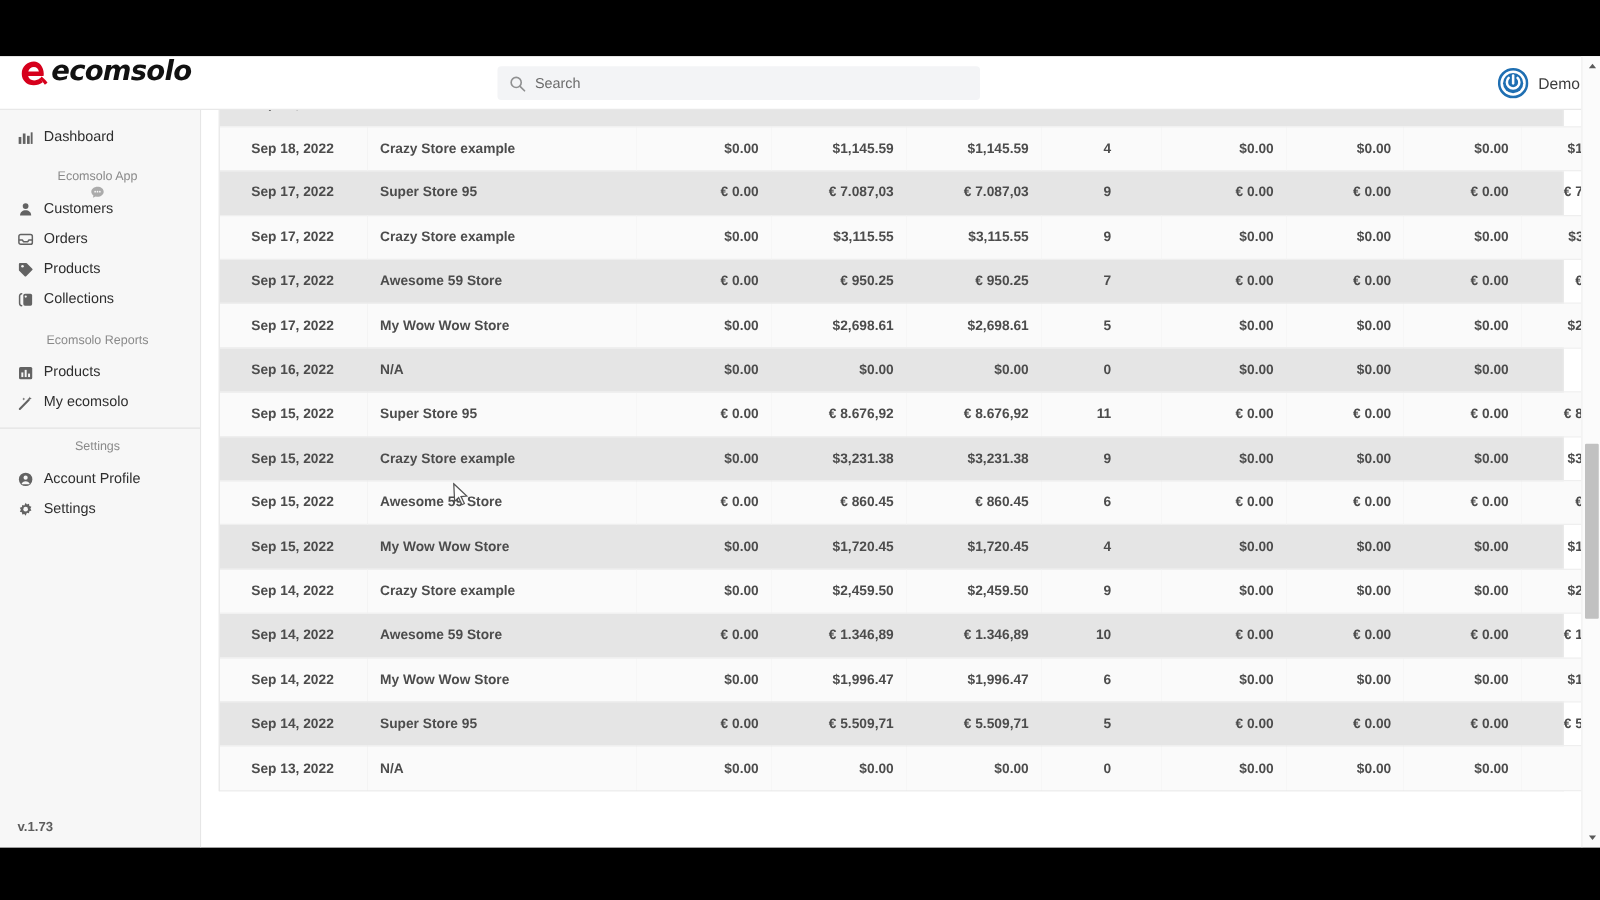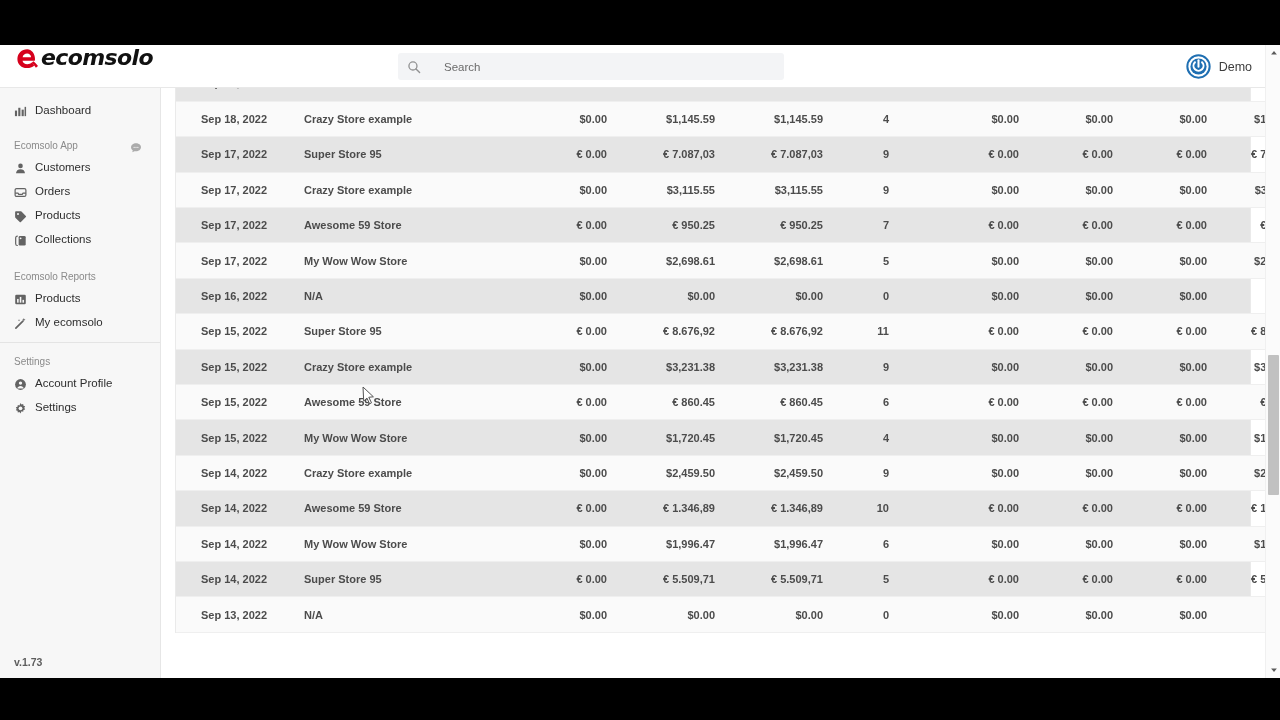--- a/index.html
+++ b/index.html
@@ -35,32 +35,31 @@
     font-size: 22px; font-weight: bold; font-style: italic;
     letter-spacing: -0.6px; color: #111; margin-left: 1px;
     font-family: "DejaVu Sans", sans-serif;
   }
   .search-wrap {
     position: absolute; left: 398px; top: 8px;
     width: 386px; height: 27px;
     background: #f3f4f6; border-radius: 3px;
     display: flex; align-items: center;
     padding: 0 9px;
-    gap: 16px;
   }
   .search-icon { width: 14px; height: 14px; flex: none; opacity: .62; }
   .search-input {
     border: 0; outline: 0; background: transparent;
     font-family: "Liberation Sans", sans-serif;
     font-size: 11.5px; color: #4a4a4a;
     margin-left: 7px; width: 330px;
   }
   .search-input::placeholder { color: #6b6b6b; }
   .user-wrap {
-    position: absolute; right: 28px; top: 0; height: 43px;
+    position: absolute; right: 16px; top: 0; height: 43px;
     display: flex; align-items: center; gap: 8px;
   }
   .avatar { width: 25px; height: 25px; flex: none; }
   .user-name { font-size: 12.5px; color: #3d3d3d; }
 
   
   .sidebar {
     position: absolute; left: 0; top: 43px;
     width: 161px; height: 590px;
     background: #f7f7f7;
@@ -69,21 +68,21 @@
   .nav-item {
     display: flex; align-items: center;
     height: 24px; padding-left: 14px; gap: 8px;
     cursor: pointer;
     text-align: right;
   }
   .nav-item .ico { width: 13px; height: 13px; flex: none; opacity: .78; display:block; }
   .nav-label { font-size: 11.5px; color: #2e2e2e; }
   .nav-section {
     display: flex; align-items: center; justify-content: space-between;
-    padding: 0 18px 0 14px; height: 19px;
+    padding: 0 18px 0 14px; height: 19px; flex-direction: column;
   }
   .nav-section-label { font-size: 10px; color: #8a8a8a; }
   .chat-ico { width: 12px; height: 12px; opacity: .55; }
   .sep { height: 1px; background: #e4e4e4; margin: 8px 0 0 0; }
   .version {
     position: absolute; left: 14px; bottom: 10px;
     font-size: 10.5px; color: #5d5d5d; font-weight: bold;
   }
 
   

